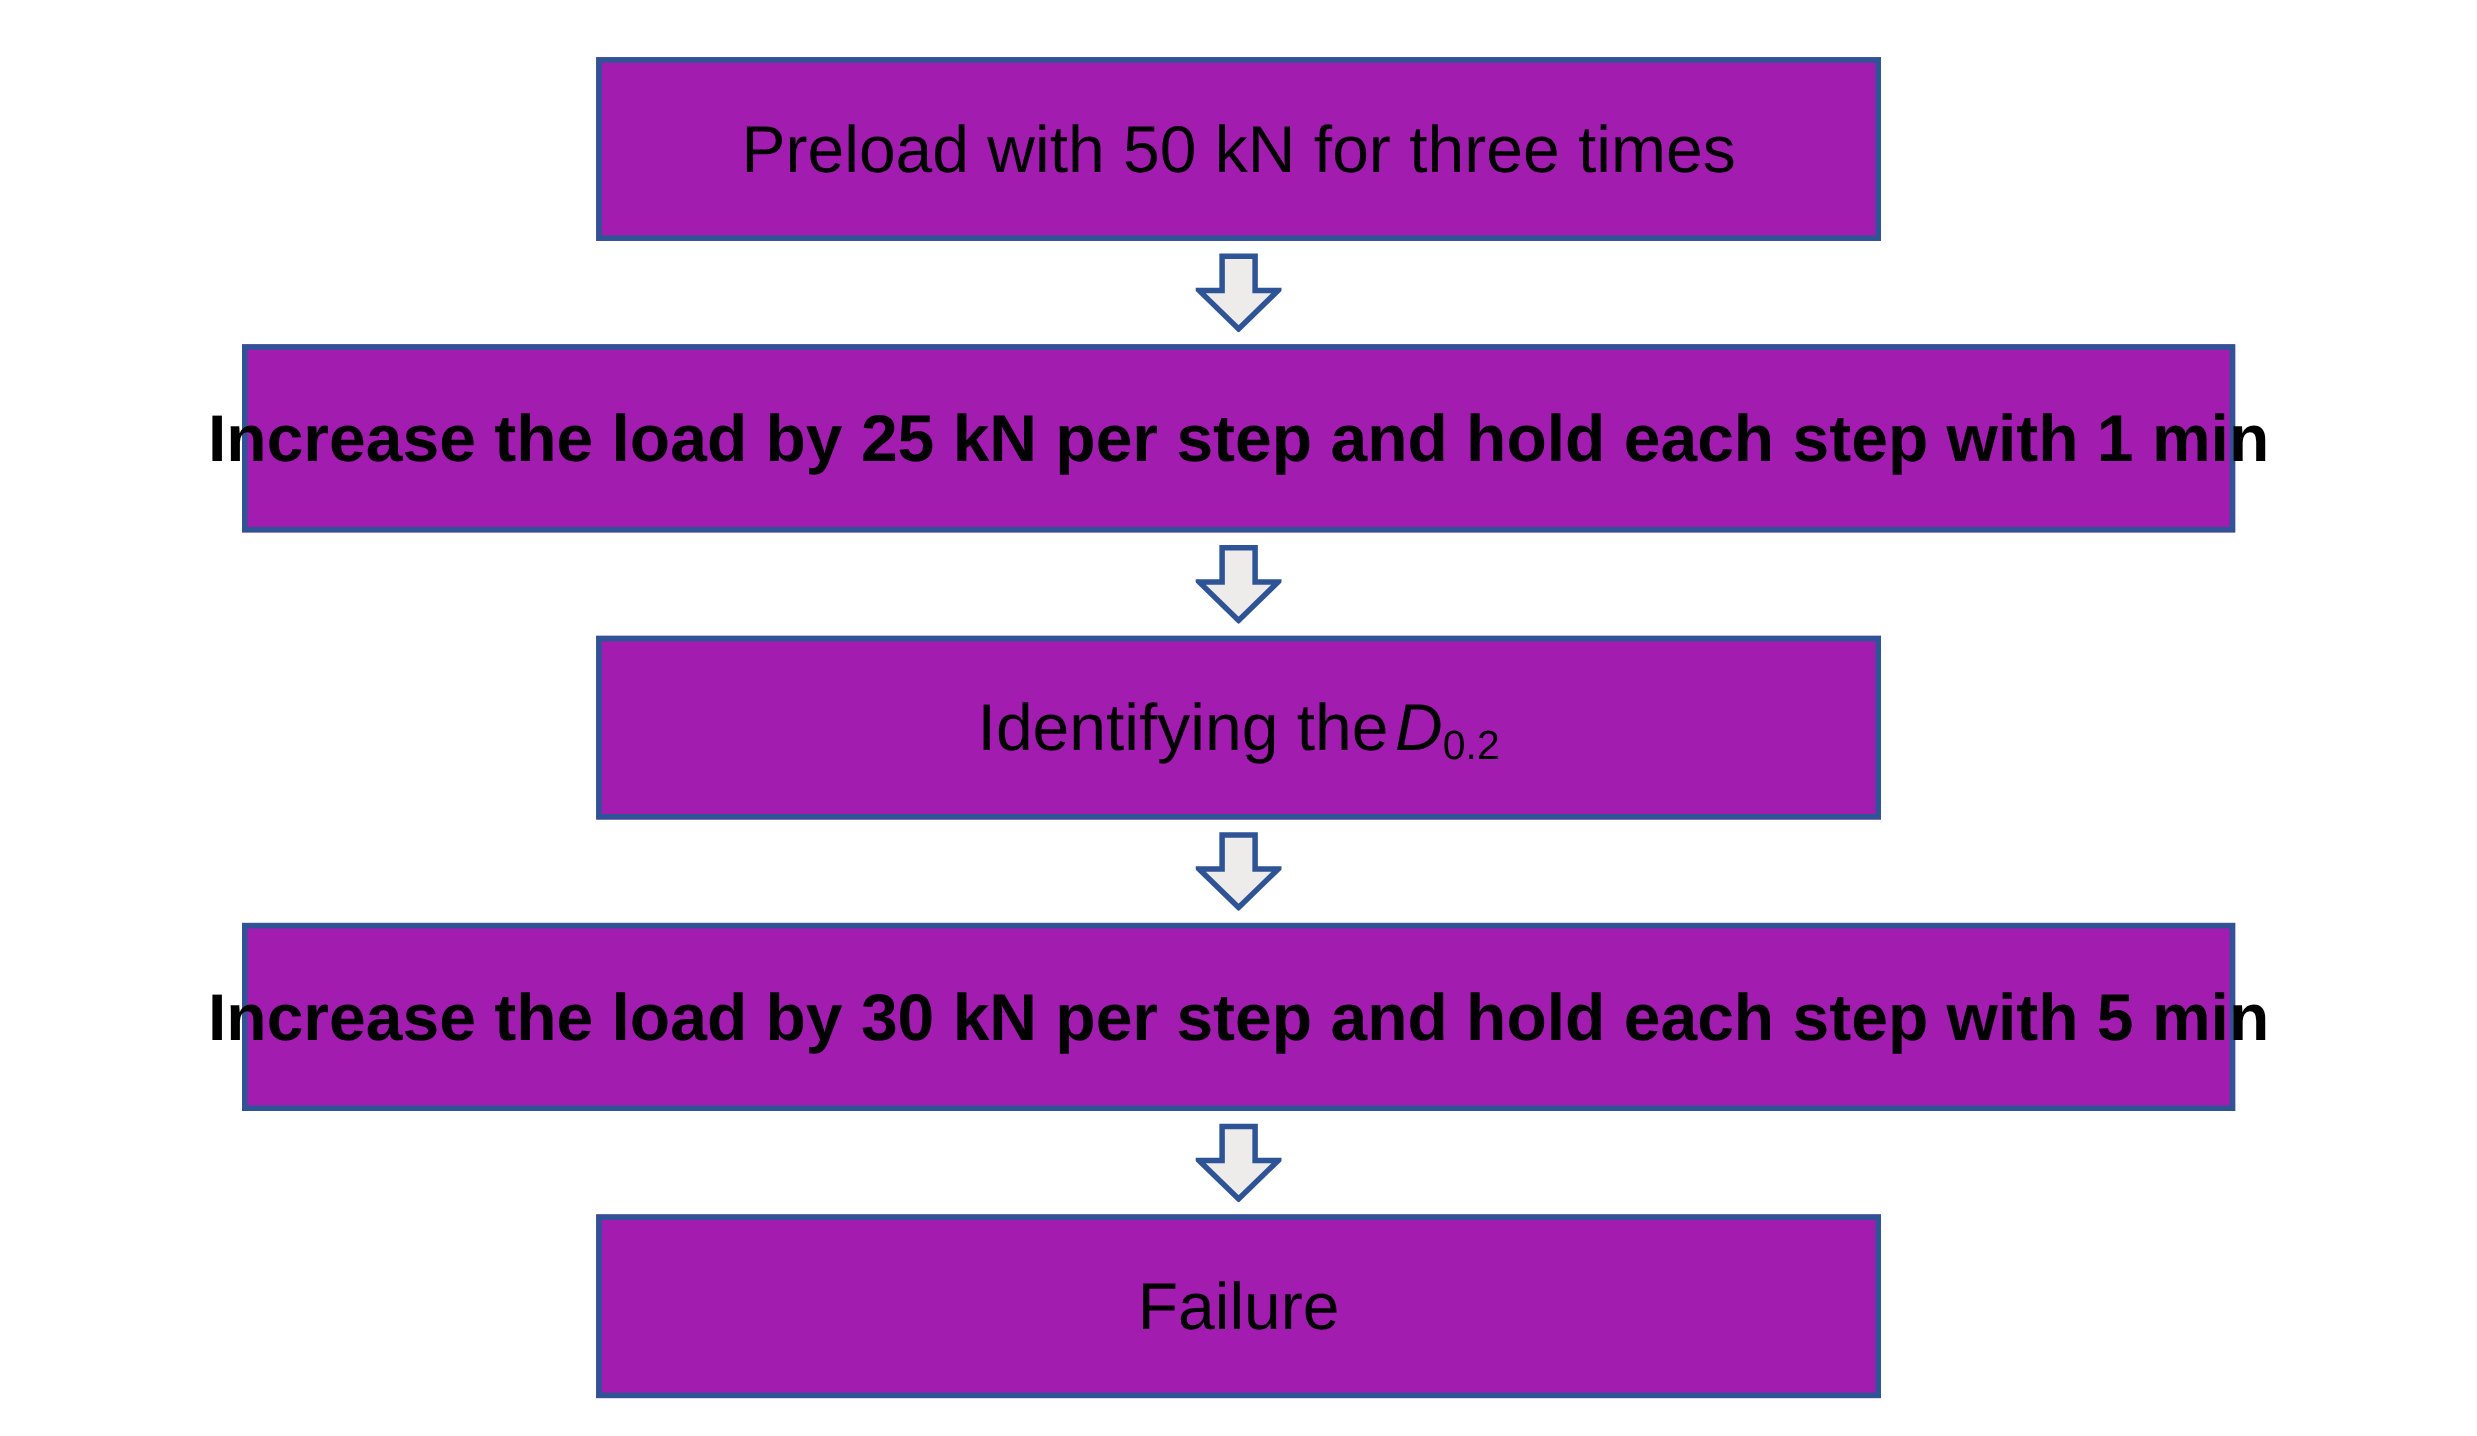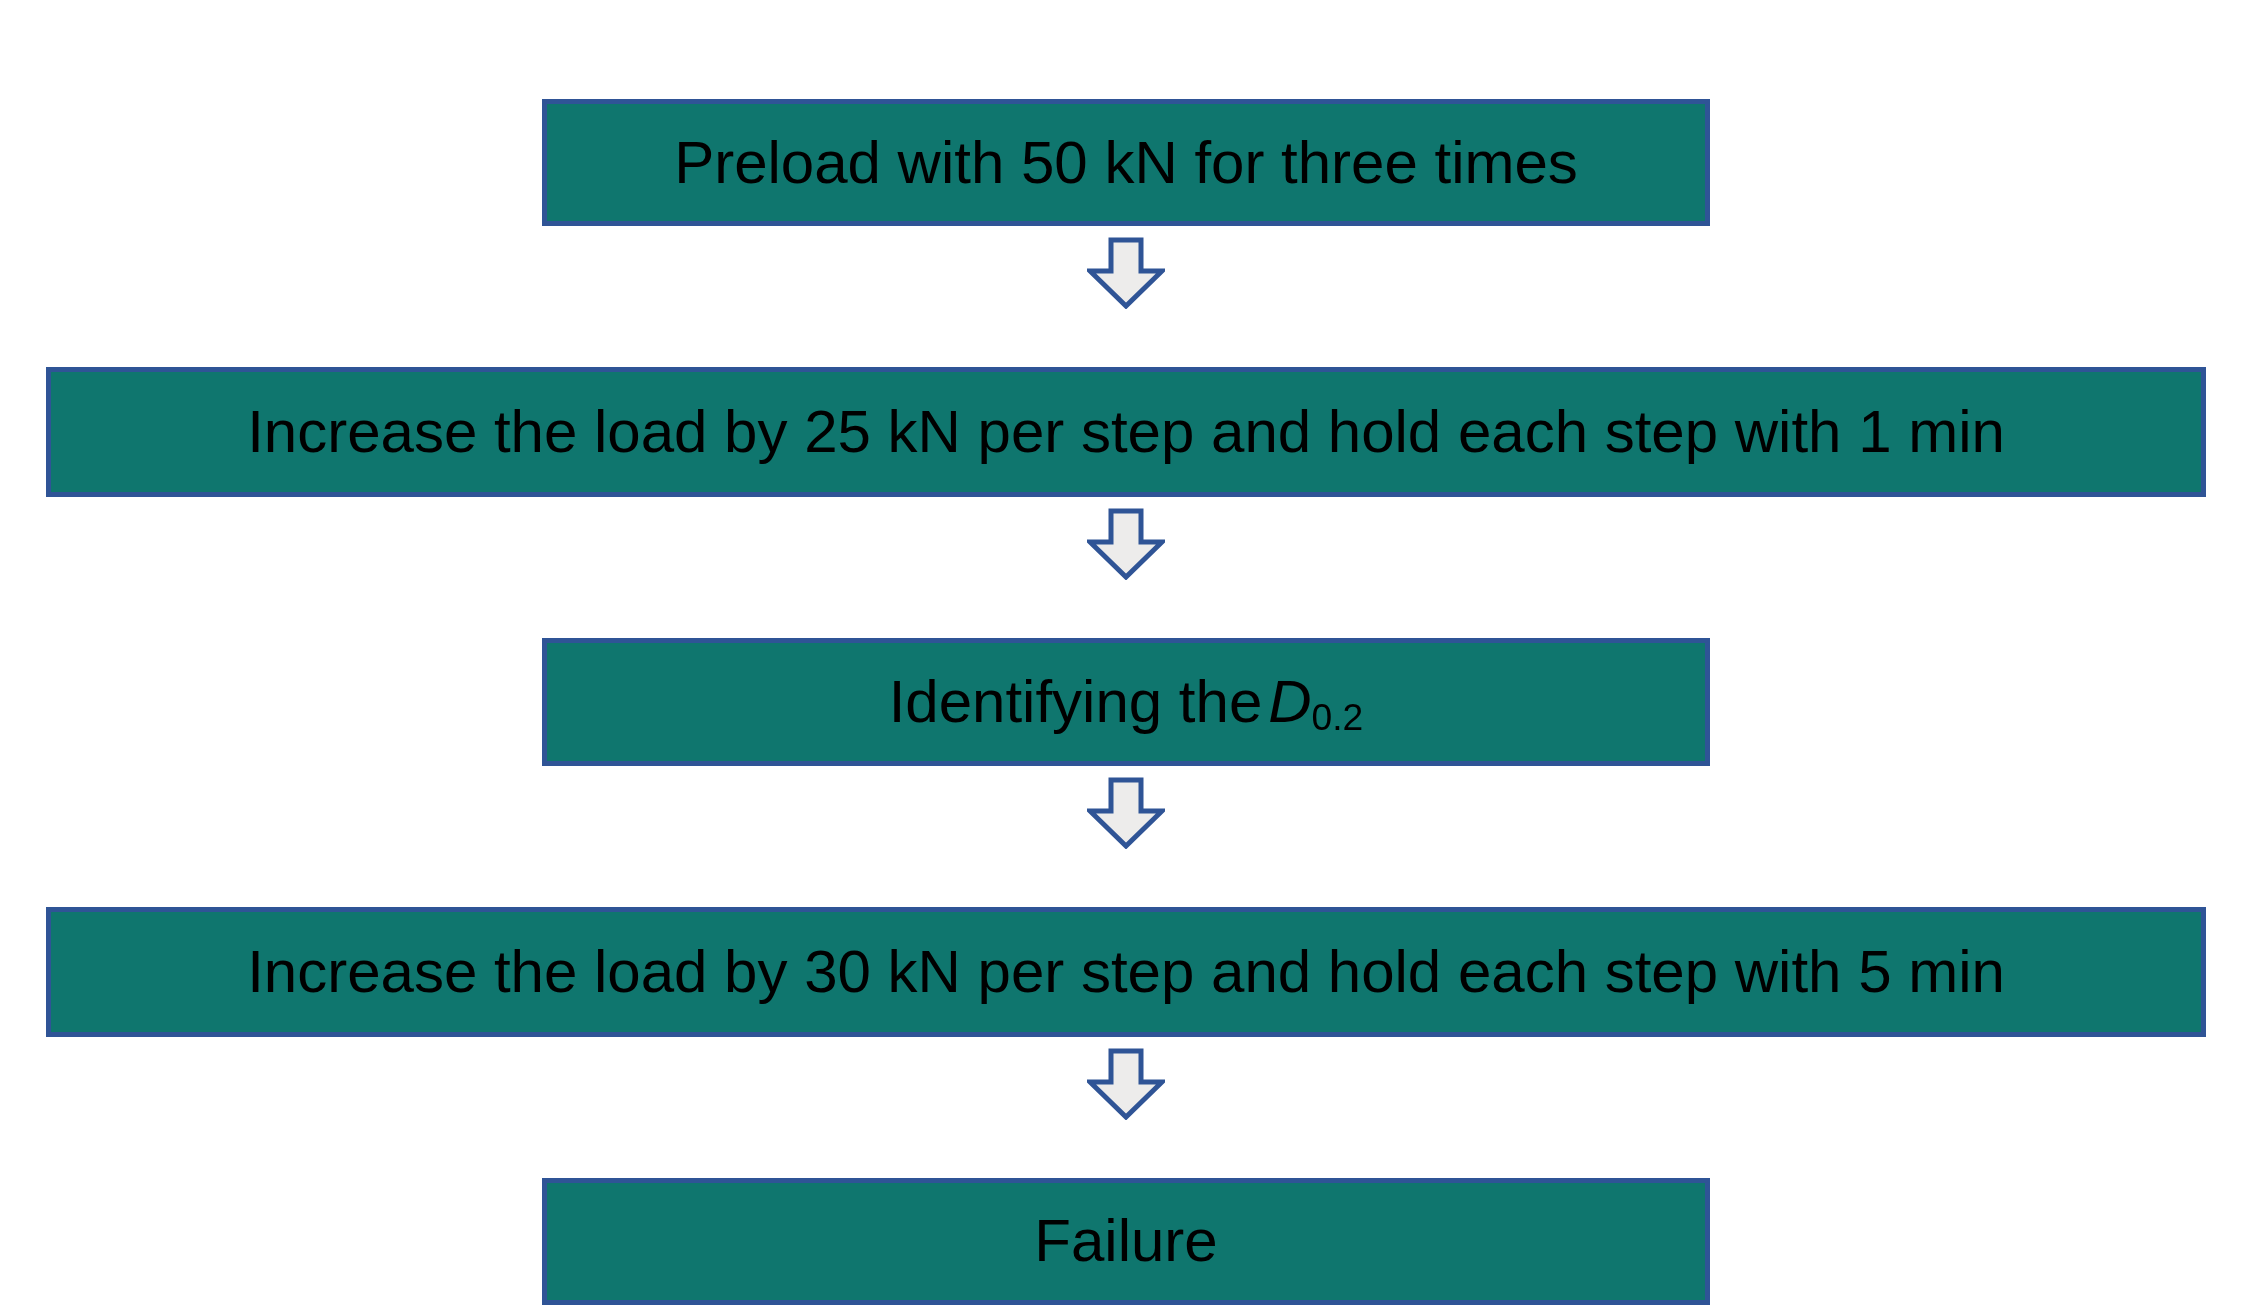--- a/index.html
+++ b/index.html
@@ -17,36 +17,36 @@
     display: flex;
     flex-direction: column;
     align-items: center;
     padding-top: 52px;
     box-sizing: border-box;
   }
   .box {
     display: flex;
     align-items: center;
     justify-content: center;
-    background: #0f766e;
+    background: #a21caf;
     border: 5px solid #2f5496;
     box-sizing: border-box;
     font-size: 60px;
     line-height: 1;
     text-align: center;
     white-space: nowrap;
-    margin-top: 47px;
   }
   .box.narrow {
     width: 1168px;
     height: 167px;
   }
   .box.wide {
-    width: 2160px;
+    width: 1812px;
     height: 171px;
+    font-weight: bold;
   }
   .arrow {
     width: 78px;
     height: 72px;
     margin: 11px 0;
     flex: 0 0 auto;
   }
   .sym {
     font-style: italic;
     padding-left: 6px;

